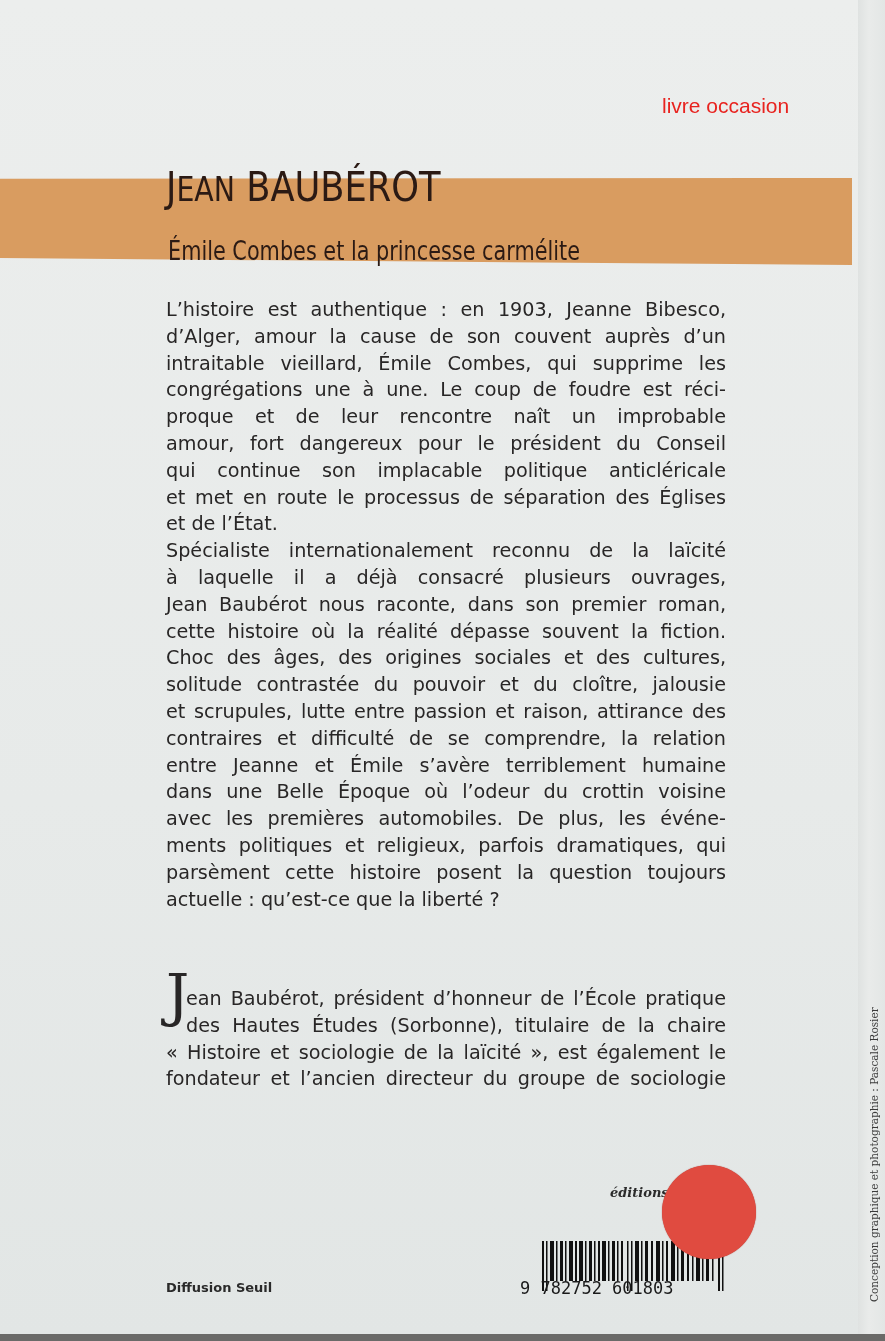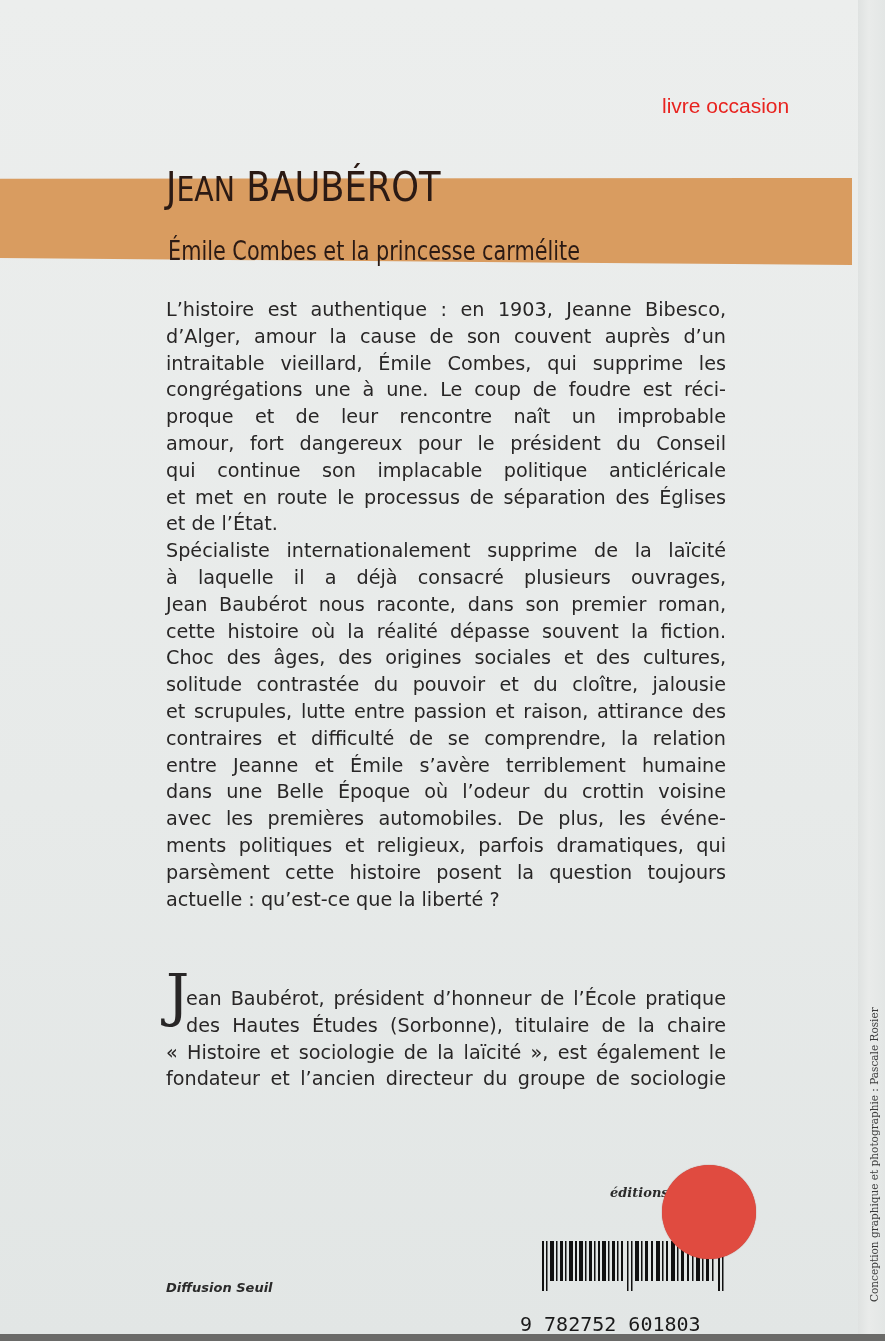--- a/index.html
+++ b/index.html
@@ -63,26 +63,26 @@
   }
   .red-dot {
     position: absolute; left: 662px; top: 1165px; width: 94px; height: 94px;
     border-radius: 50%; background: #e04b40; box-shadow: 0 0 1px #a2332b;
   }
   .barcode {
     position: absolute; left: 542px; top: 1241px; width: 184px; height: 52px;
   }
   .isbn-text {
     position: absolute; left: 520px; top: 1278px;
-    font-family: "DejaVu Sans Mono", monospace; font-size: 20px; color: #1a1a1a;
-    background: transparent; white-space: pre; margin-top: 34px;
+    font-family: "DejaVu Sans Mono", monospace; font-size: 17px; color: #1a1a1a;
+    background: transparent; white-space: pre;
   }
   .diffusion {
     position: absolute; left: 166px; top: 1280px;
-    font-family: "DejaVu Sans", sans-serif; font-size: 13px; font-weight: bold; color: #2a2a2a; font-style: italic;
+    font-family: "DejaVu Sans", sans-serif; font-size: 13px; font-weight: bold; color: #2a2a2a;
   }
   .credit {
     position: absolute; left: 868px; top: 1302px;
     transform: rotate(-90deg); transform-origin: left top;
     font-family: "DejaVu Serif", serif; font-size: 10.5px; color: #3a3a3a; white-space: nowrap;
   }
 </style>
 </head>
 <body>
 
@@ -104,21 +104,21 @@
 <div class="body p1">
   <span class="line">L’histoire est authentique : en 1903, Jeanne Bibesco,</span>
   <span class="line">d’Alger, amour la cause de son couvent auprès d’un</span>
   <span class="line">intraitable vieillard, Émile Combes, qui supprime les</span>
   <span class="line">congrégations une à une. Le coup de foudre est réci-</span>
   <span class="line">proque et de leur rencontre naît un improbable</span>
   <span class="line">amour, fort dangereux pour le président du Conseil</span>
   <span class="line">qui continue son implacable politique anticléricale</span>
   <span class="line">et met en route le processus de séparation des Églises</span>
   <span class="line last">et de l’État.</span>
-  <span class="line">Spécialiste internationalement supprime de la laïcité</span>
+  <span class="line">Spécialiste internationalement reconnu de la laïcité</span>
   <span class="line">à laquelle il a déjà consacré plusieurs ouvrages,</span>
   <span class="line">Jean Baubérot nous raconte, dans son premier roman,</span>
   <span class="line">cette histoire où la réalité dépasse souvent la fiction.</span>
   <span class="line">Choc des âges, des origines sociales et des cultures,</span>
   <span class="line">solitude contrastée du pouvoir et du cloître, jalousie</span>
   <span class="line">et scrupules, lutte entre passion et raison, attirance des</span>
   <span class="line">contraires et difficulté de se comprendre, la relation</span>
   <span class="line">entre Jeanne et Émile s’avère terriblement humaine</span>
   <span class="line">dans une Belle Époque où l’odeur du crottin voisine</span>
   <span class="line">avec les premières automobiles. De plus, les événe-</span>

